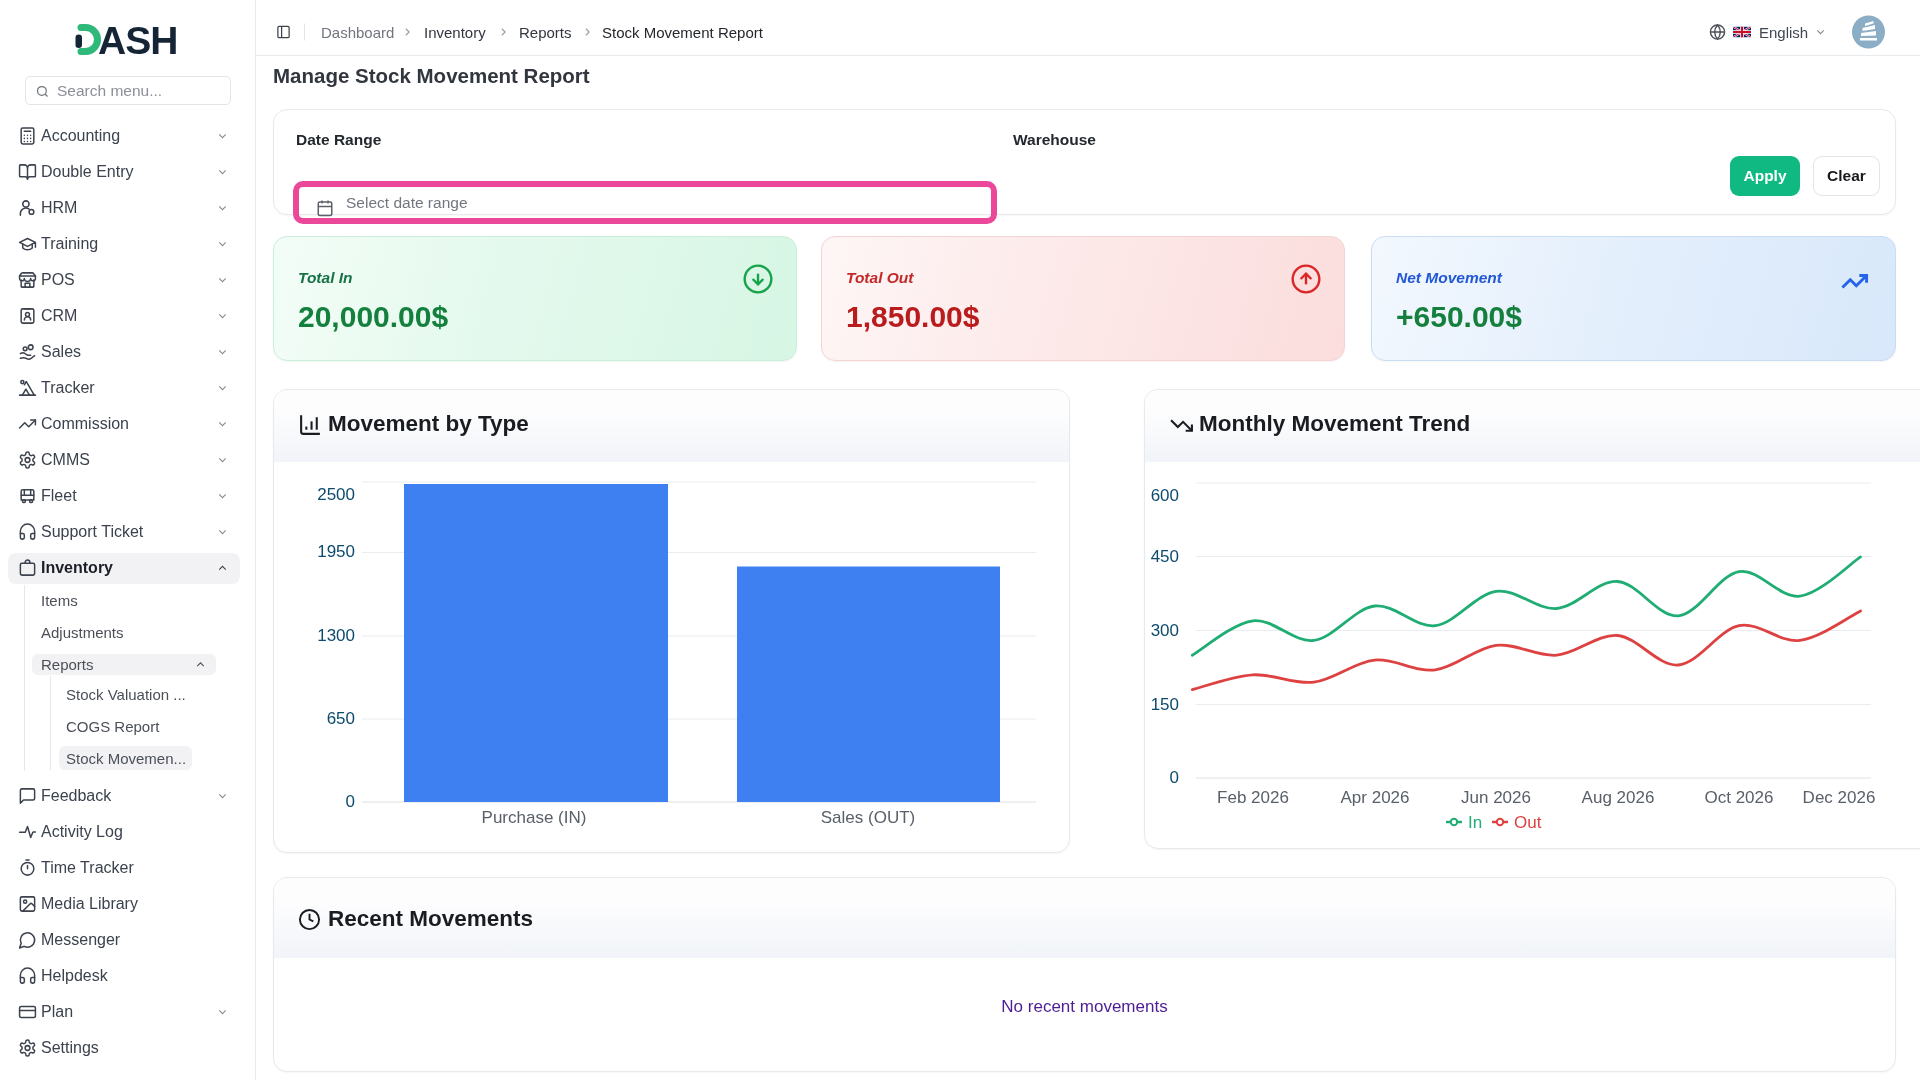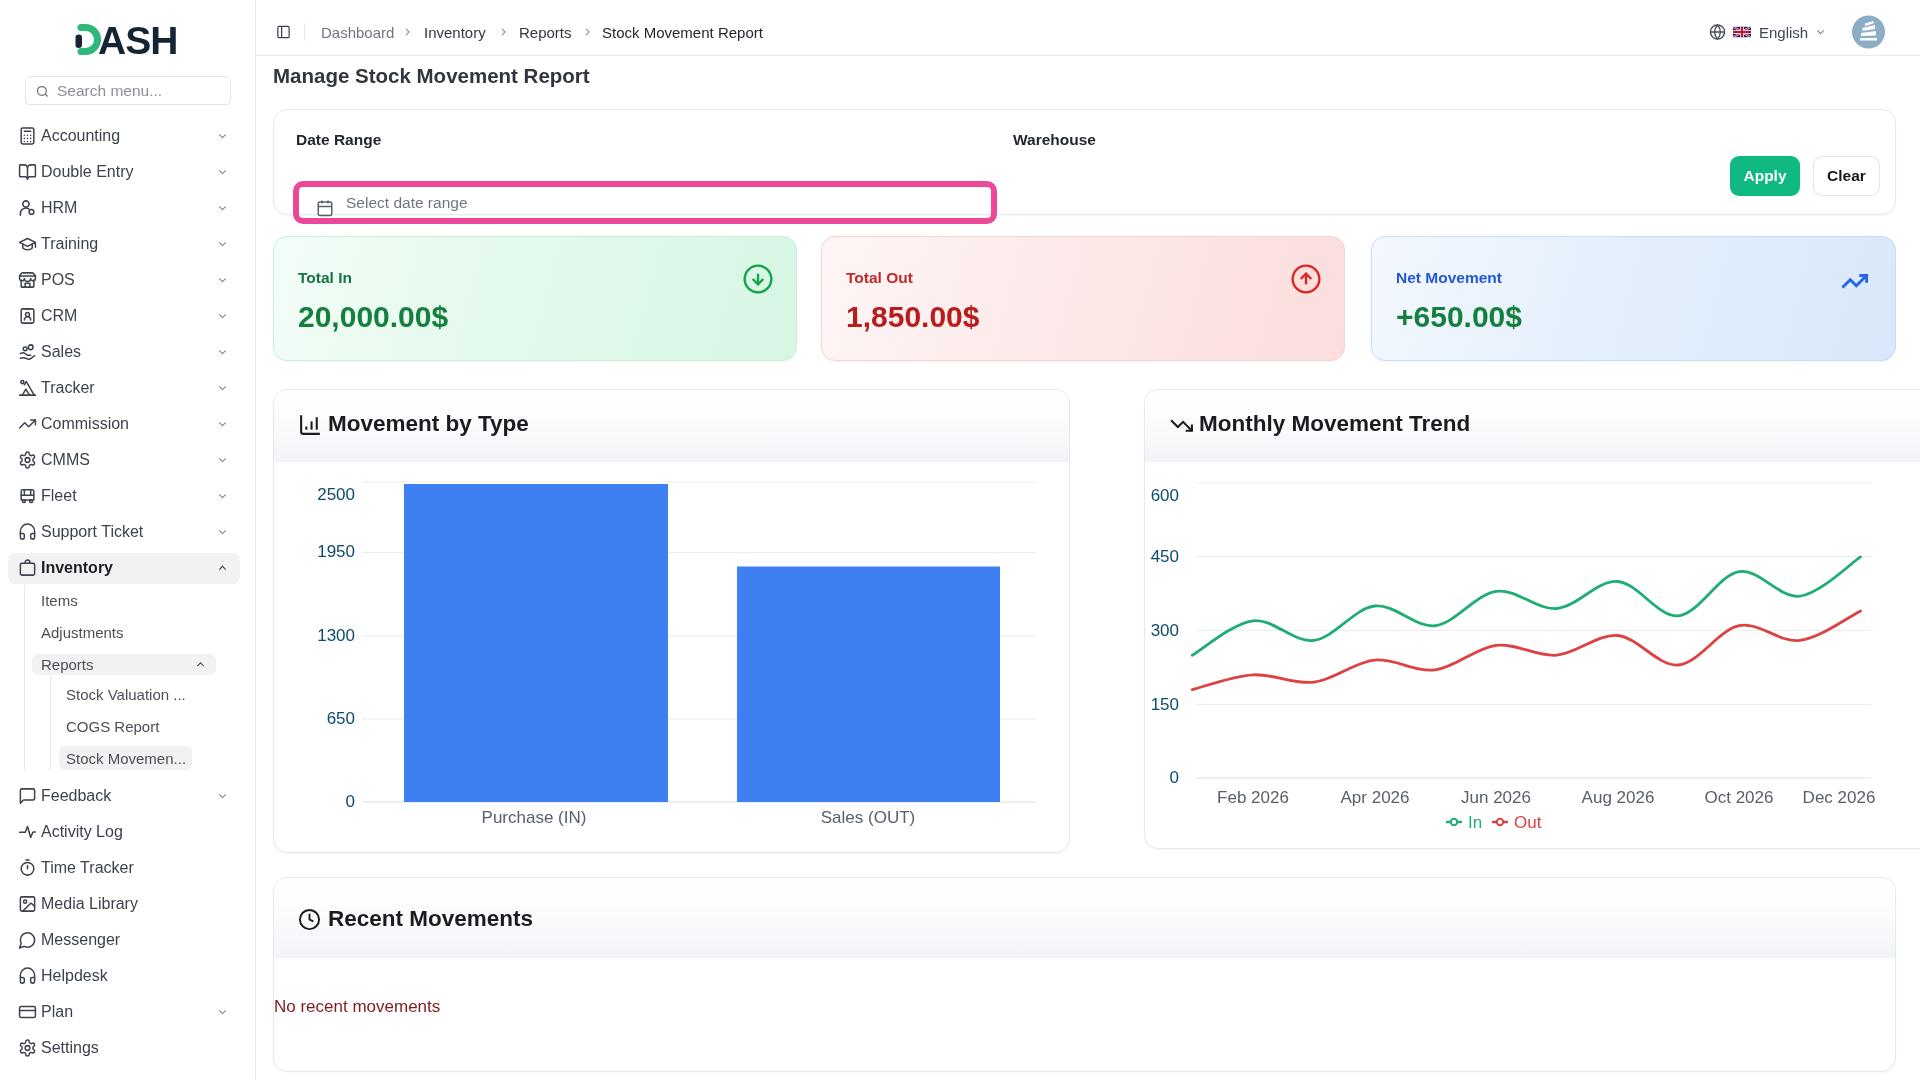--- a/index.html
+++ b/index.html
@@ -26,21 +26,21 @@
 
 
 .card { position:absolute; background:#fff; border:1px solid #e7e9ec; border-radius:14px;
   box-shadow:0 1px 2px rgba(16,24,40,.04); }
 .cardhead { position:absolute; left:0; top:0; right:0; height:72px; border-radius:13px 13px 0 0;
   background:linear-gradient(180deg,#fdfdfe 30%,#f1f4f8 100%); }
 .ctitle { position:absolute; font-size:22.5px; font-weight:bold; color:#191c20; white-space:nowrap; }
 
 label.flabel { position:absolute; font-size:15.5px; font-weight:bold; color:#23272e; }
 
-.statlabel { position:absolute; left:24px; top:32px; font-size:15.5px; font-weight:bold; }
+.statlabel { position:absolute; left:24px; top:32px; font-size:15.5px; font-weight:bold;font-style:italic; }
 .statval { position:absolute; left:24px; top:63px; font-size:30px; font-weight:bold; }
 
 .axisl { position:absolute; font-size:17px; color:#0c4a6e; transform:translate(-100%,-50%); }
 .xlab { position:absolute; font-size:17px; color:#596069; transform:translate(-50%,-50%); white-space:nowrap; }
 </style>
 </head>
 <body>
 
 <div id="sidebar">
   <div id="logo" style="margin-left:-4px">
@@ -446,14 +446,14 @@
   <text x="68" y="15" font-size="17" fill="#de4141">Out</text>
 </svg>
 
 <div class="card" style="left:273px;top:877px;width:1623px;height:195px;">
   <div class="cardhead" style="height:80px"></div>
   <svg style="position:absolute;left:24px;top:30px" width="23" height="23" viewBox="0 0 24 24" fill="none" stroke="#191c20" stroke-width="2">
       <circle cx="12" cy="12" r="10"></circle>
       <path d="M12 6v6l4 2"></path>
     </svg>
   <div class="ctitle" style="left:54px;top:17px;line-height:48px">Recent Movements</div>
-  <div style="position:absolute;left:0;top:119px;width:100%;font-size:17px;color:#7f1d1d">No recent movements</div>
+  <div style="position:absolute;left:0;top:119px;width:100%;text-align:center;font-size:17px;color:#4c1d95">No recent movements</div>
 </div>
 
 </body></html>

